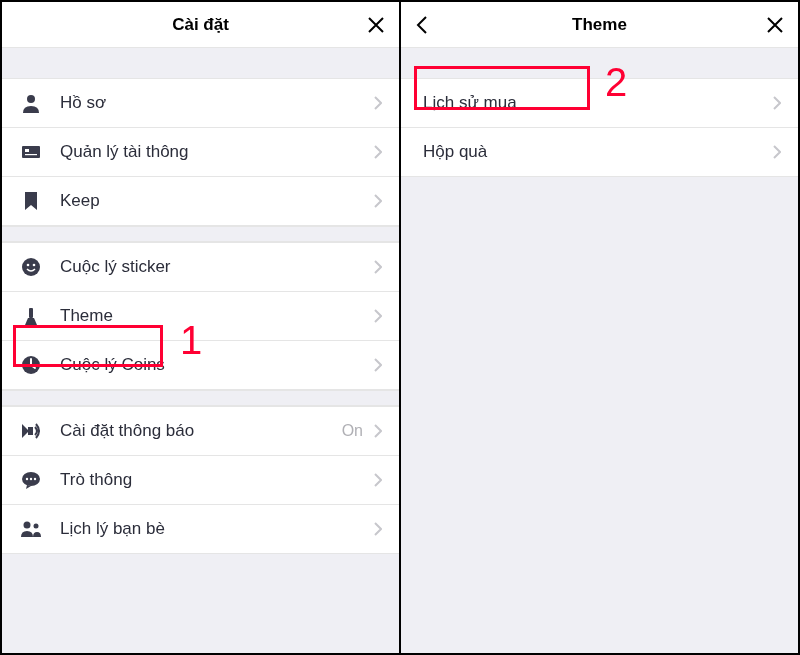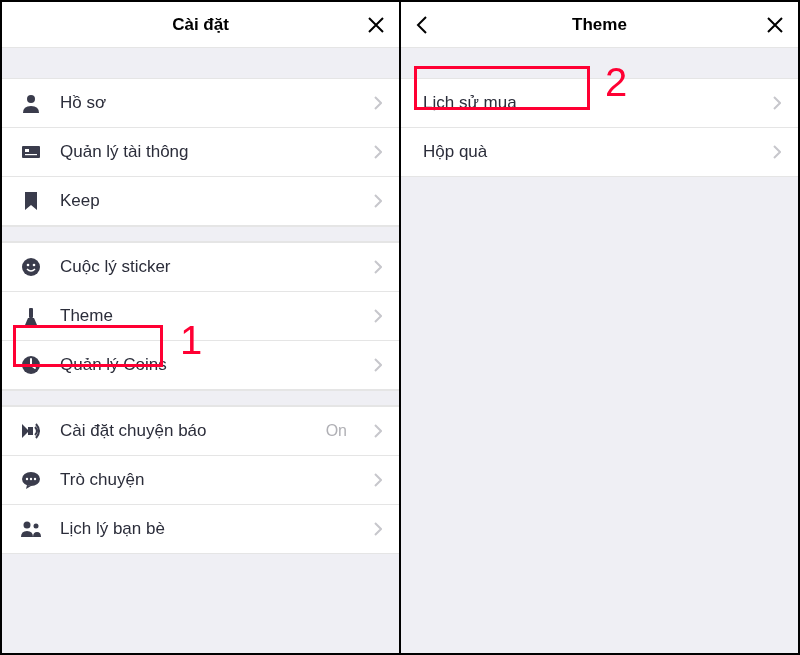--- a/index.html
+++ b/index.html
@@ -100,21 +100,21 @@
     flex-shrink: 0;
   }
   .row-label {
     flex: 1;
     font-size: 17px;
     color: #2b2d3a;
   }
   .row-value {
     font-size: 16px;
     color: #b0b0b5;
-    margin-right: 24px;
+    margin-right: 8px;
   }
   .row-chevron {
     width: 14px;
     display: flex;
     align-items: center;
     justify-content: center;
   }
   .row-noicon .row-label {
     padding-left: 4px;
   }
@@ -229,60 +229,60 @@
             </svg>
         </span>
       </div>
       <div class="row">
         <span class="row-icon">
           <svg width="20" height="20" viewBox="0 0 20 20">
               <circle cx="10" cy="10" r="9" fill="#3a3c4c"></circle>
               <path d="M10 4 V10 L14 13" stroke="#fff" stroke-width="2" fill="none" stroke-linecap="round"></path>
             </svg>
         </span>
-        <span class="row-label">Quản lý Coins</span>
+        <span class="row-label">Cuộc lý Coins</span>
         <span class="row-chevron">
           <svg width="8" height="14" viewBox="0 0 8 14">
               <path d="M1 1 L7 7 L1 13" stroke="#c7c7cc" stroke-width="2" fill="none"></path>
             </svg>
         </span>
       </div>
     </div>
 
     <div class="gap-sm"></div>
 
     <div class="group">
       <div class="row">
         <span class="row-icon">
           <svg width="20" height="18" viewBox="0 0 20 18">
               <path d="M1 2 L8 9 L1 16 Z" fill="#3a3c4c"></path>
               <rect x="7" y="5" width="5" height="8" fill="#3a3c4c"></rect>
               <path d="M14 5 Q18 9 14 13" stroke="#3a3c4c" stroke-width="2" fill="none"></path>
               <path d="M15 2 Q21 9 15 16" stroke="#3a3c4c" stroke-width="2" fill="none"></path>
             </svg>
         </span>
-        <span class="row-label">Cài đặt chuyện báo</span>
+        <span class="row-label">Cài đặt thông báo</span>
         <span class="row-value">On</span>
         <span class="row-chevron">
           <svg width="8" height="14" viewBox="0 0 8 14">
               <path d="M1 1 L7 7 L1 13" stroke="#c7c7cc" stroke-width="2" fill="none"></path>
             </svg>
         </span>
       </div>
       <div class="row">
         <span class="row-icon">
           <svg width="20" height="20" viewBox="0 0 20 20">
               <ellipse cx="10" cy="9" rx="9" ry="7" fill="#3a3c4c"></ellipse>
               <path d="M6 15 L5 19 L10 16" fill="#3a3c4c"></path>
               <circle cx="6" cy="9" r="1.2" fill="#fff"></circle>
               <circle cx="10" cy="9" r="1.2" fill="#fff"></circle>
               <circle cx="14" cy="9" r="1.2" fill="#fff"></circle>
             </svg>
         </span>
-        <span class="row-label">Trò chuyện</span>
+        <span class="row-label">Trò thông</span>
         <span class="row-chevron">
           <svg width="8" height="14" viewBox="0 0 8 14">
               <path d="M1 1 L7 7 L1 13" stroke="#c7c7cc" stroke-width="2" fill="none"></path>
             </svg>
         </span>
       </div>
       <div class="row">
         <span class="row-icon">
           <svg width="22" height="18" viewBox="0 0 22 18">
               <circle cx="7" cy="5" r="3.5" fill="#3a3c4c"></circle>

